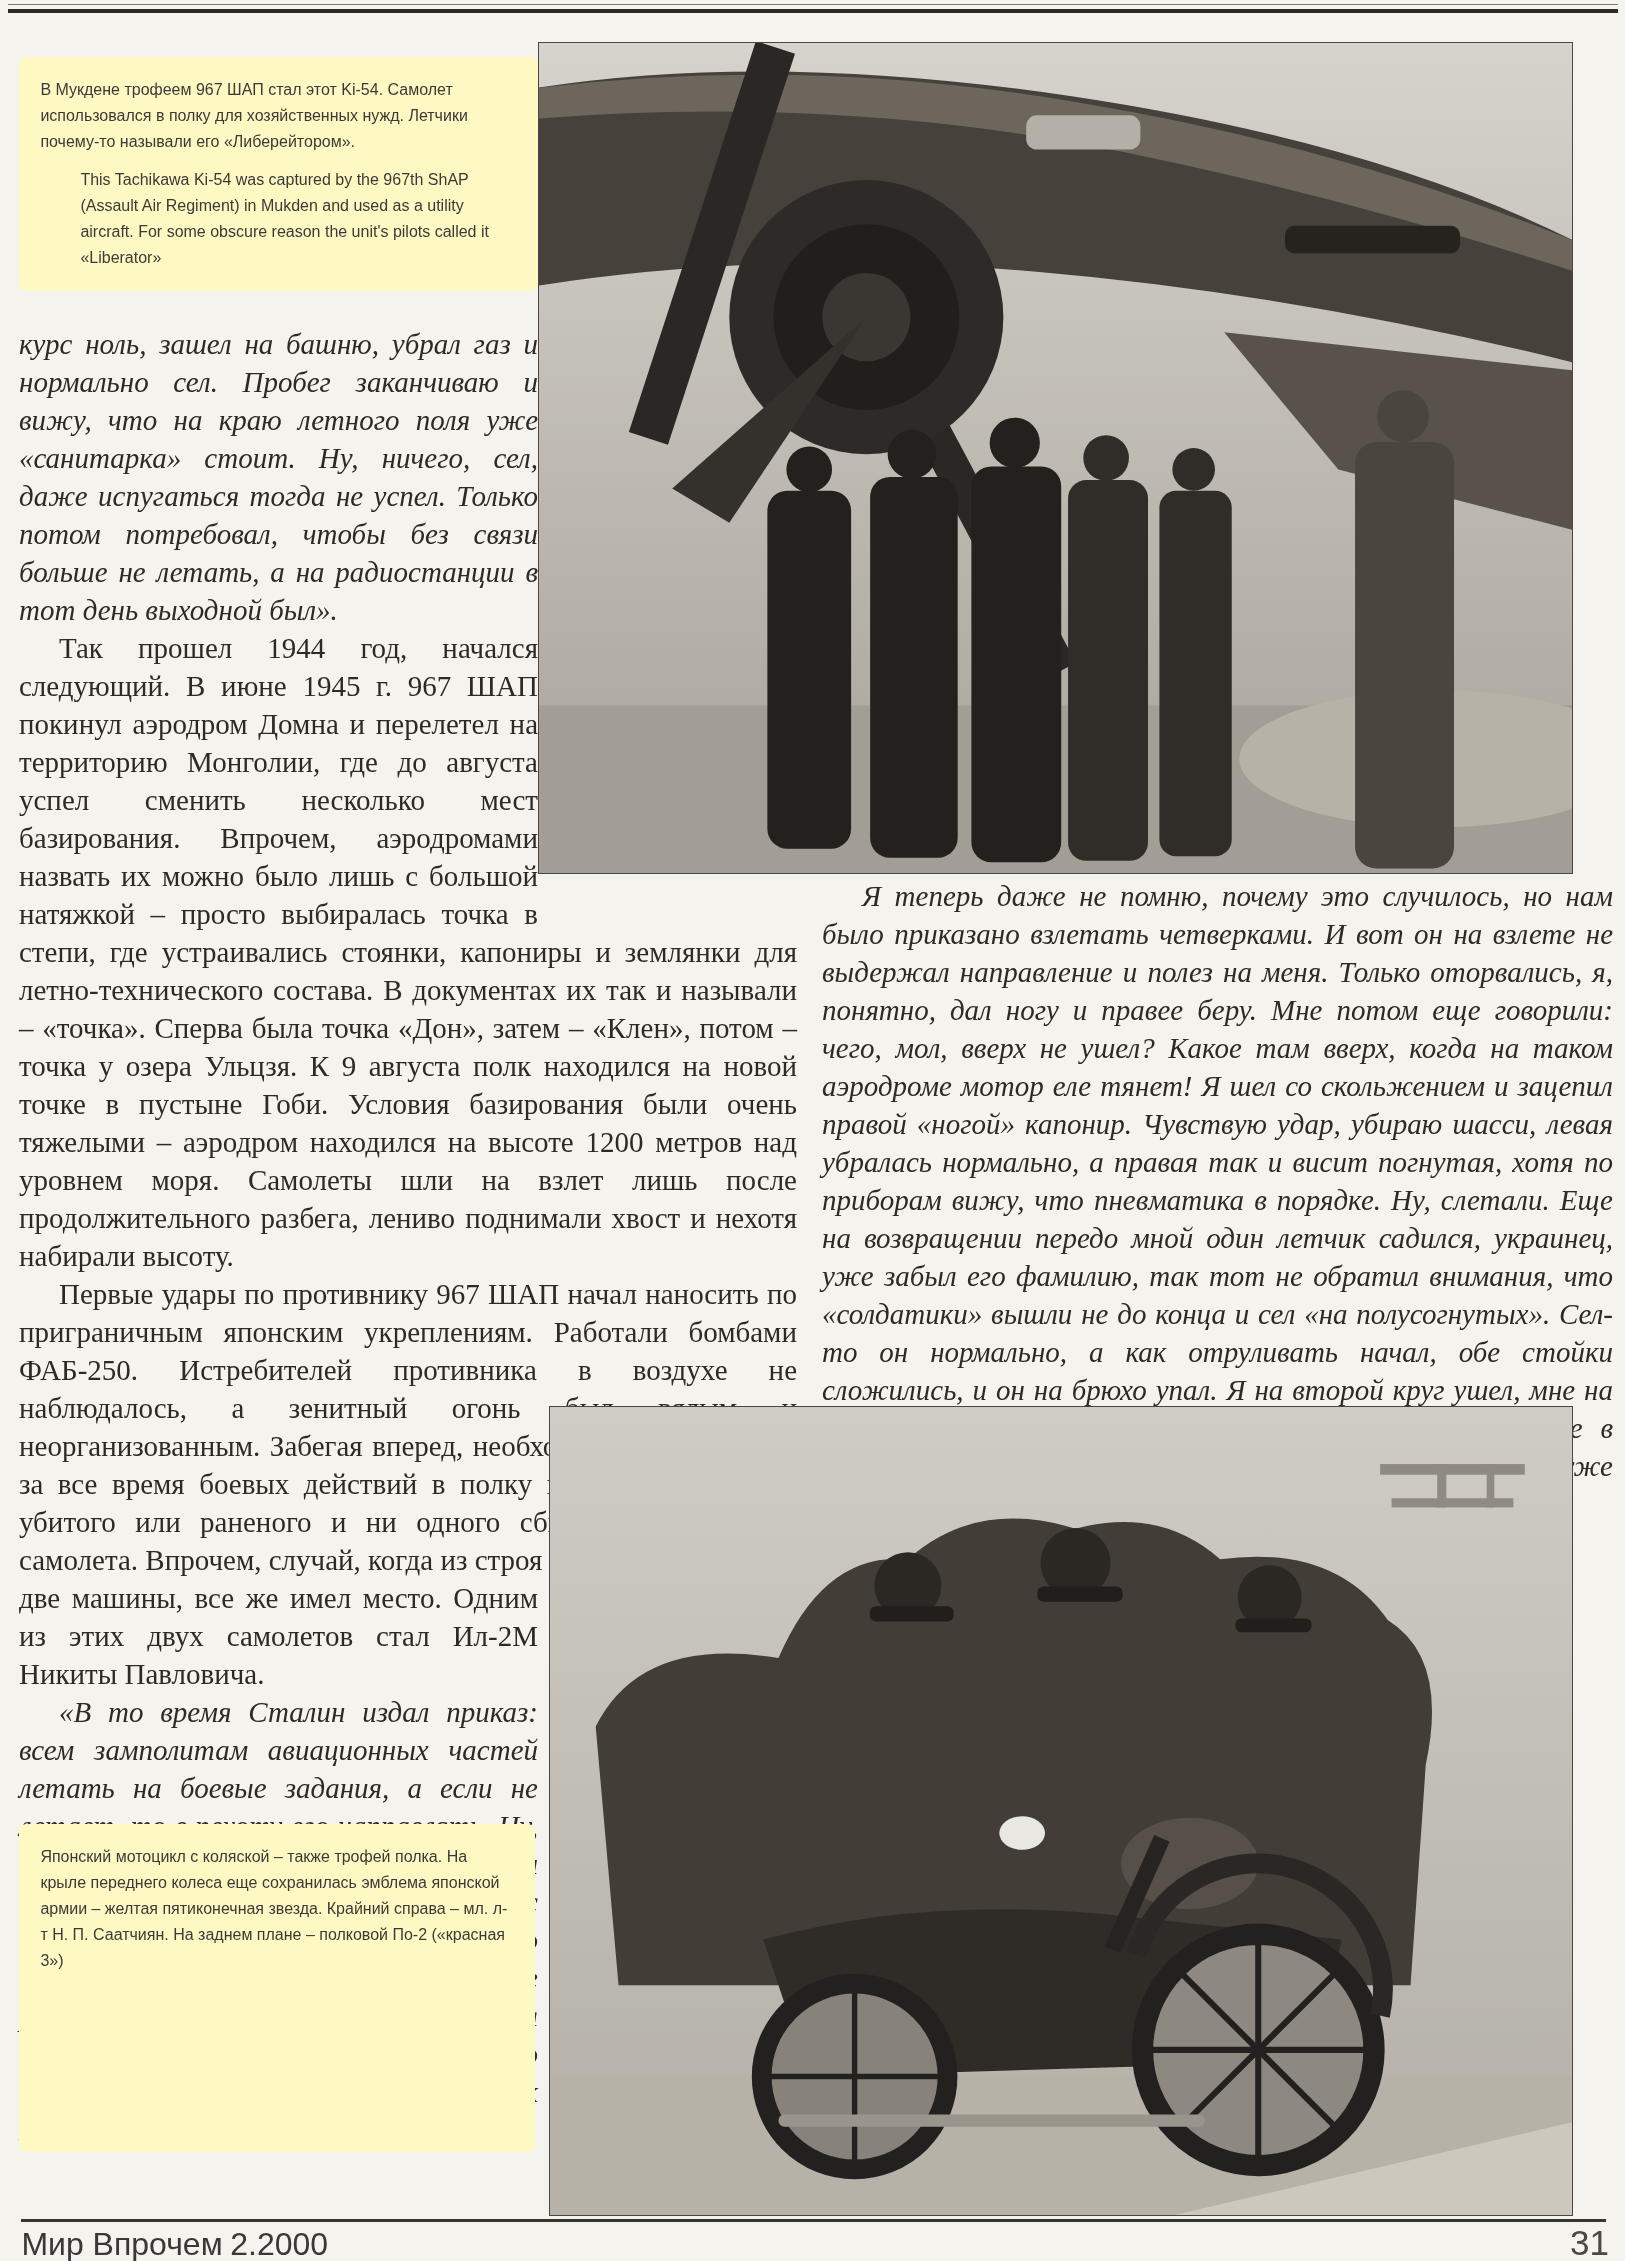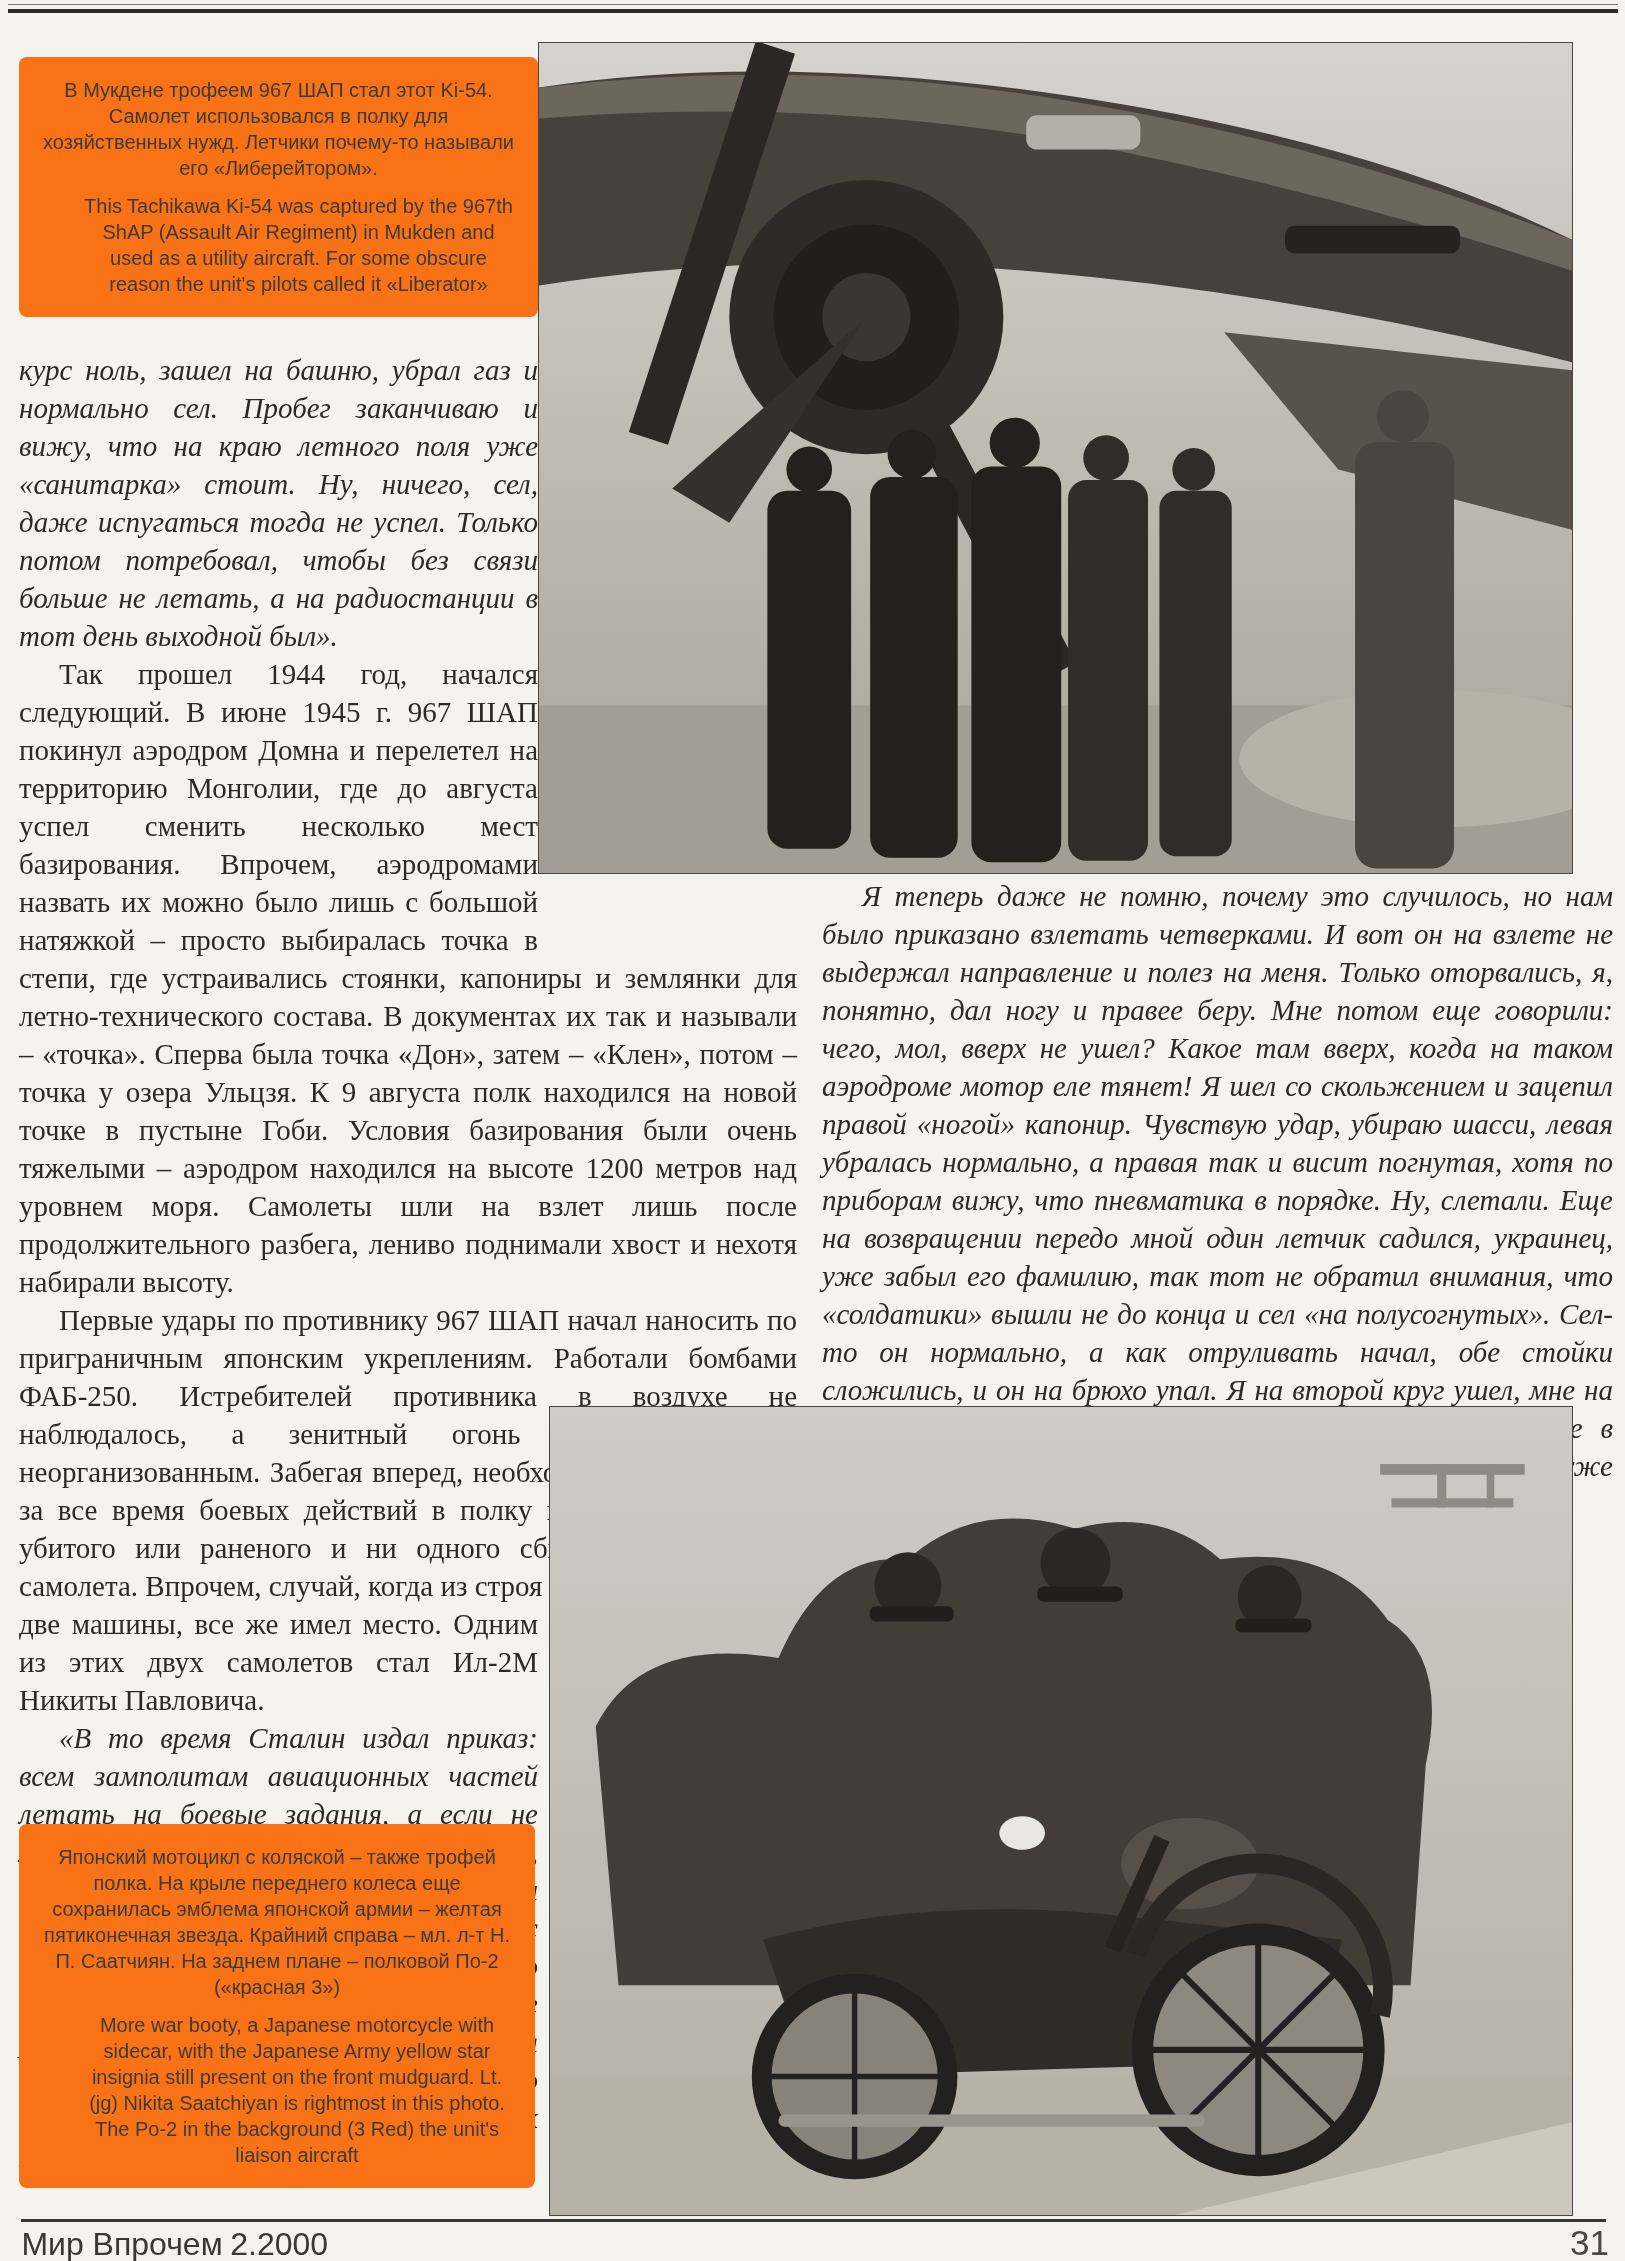--- a/index.html
+++ b/index.html
@@ -14,24 +14,24 @@
   .rule-footer{position:absolute;left:21.4px;top:2219px;width:1585px;height:3.1px;background:#38362f;}
 
   
   .photo{position:absolute;border:1.5px solid #4a4742;box-sizing:border-box;background:#b9b5ae;}
   .photo-ki54{left:538px;top:42px;width:1035px;height:832px;}
   .photo-moto{left:549px;top:1406px;width:1024px;height:810px;}
   .photo svg{display:block;width:100%;height:100%;}
 
   
   .caption-box{
-    background:#f97316;border-radius:7.6px;
+    background:#fef9c3;border-radius:7.6px;
     font-family:"Liberation Sans", sans-serif;color:#3c3a37;
-    font-size:20px;line-height:26px;
-    padding:20px 21.4px;box-sizing:border-box;text-align:center;
+    font-size:16px;line-height:26px;
+    padding:20px 21.4px;box-sizing:border-box;
   }
   .caption-box p{margin:0;}
   .caption-box p + p{margin-top:12.2px;margin-left:40px;}
   .caption-ki54{width:519px;min-height:206px;}
   .caption-moto{position:absolute;left:19px;top:1824px;width:516px;min-height:328px;}
 
   
   .col-left{position:absolute;left:19px;top:57px;width:778px;}
   .lc-flow{margin-top:34px;}
   .col-right{position:absolute;left:822px;top:877px;width:791px;}
@@ -176,21 +176,20 @@
           <line x1="400" y1="770" x2="400" y2="990"></line>
             <line x1="290" y1="880" x2="510" y2="880"></line>
         </g>
         <rect x="300" y="930" width="560" height="16" rx="8" fill="#9a958c"></rect>
       </g>
     </svg>
   </div>
 
   <div class="caption-box caption-moto">
     <p>Японский мотоцикл с коляской – также трофей полка. На крыле переднего колеса еще сохранилась эмблема японской армии – желтая пятиконечная звезда. Крайний справа – мл. л-т Н. П. Саатчиян. На заднем плане – полковой По-2 («красная 3»)</p>
-    <p>More war booty, a Japanese motorcycle with sidecar, with the Japanese Army yellow star insignia still present on the front mudguard. Lt. (jg) Nikita Saatchiyan is rightmost in this photo. The Po-2 in the background (3 Red) the unit's liaison aircraft</p>
   </div>
 
   <div class="rule-footer"></div>
   <div class="footer-mag">
     <span>Мир Впрочем</span><span class="issue">2.2000</span>
   </div>
   <div class="footer-page">31</div>
 
 </div>
 

